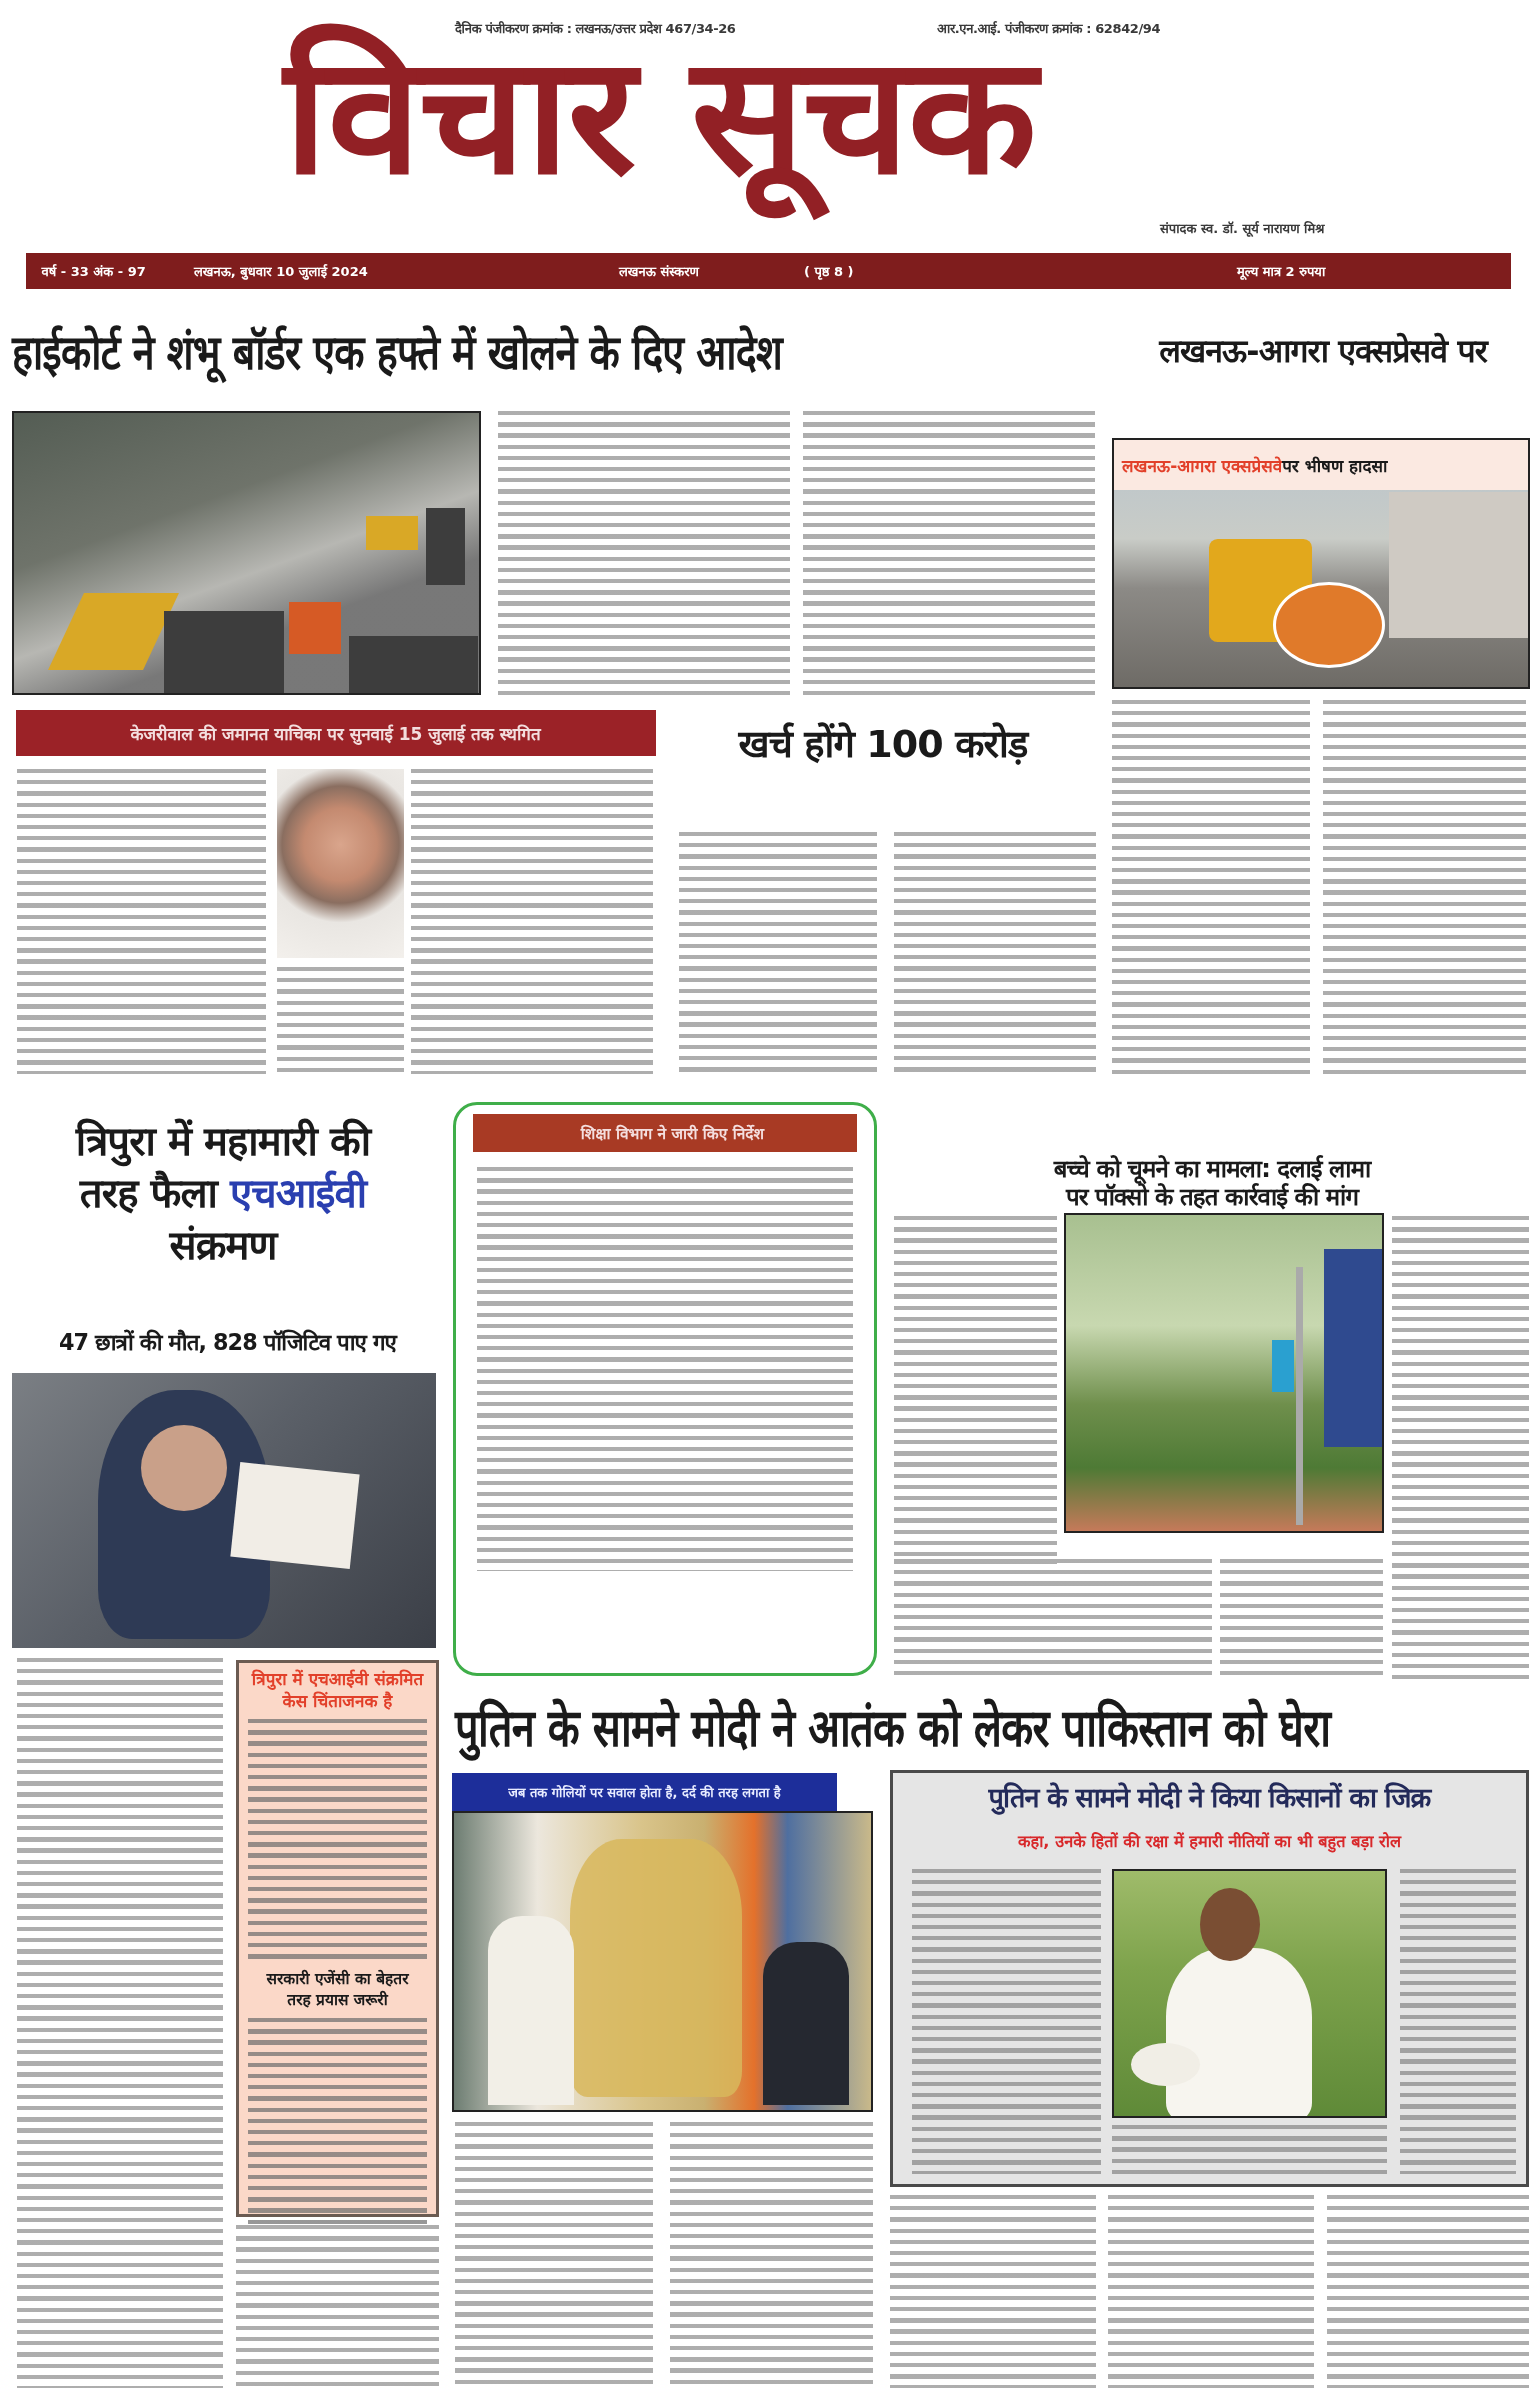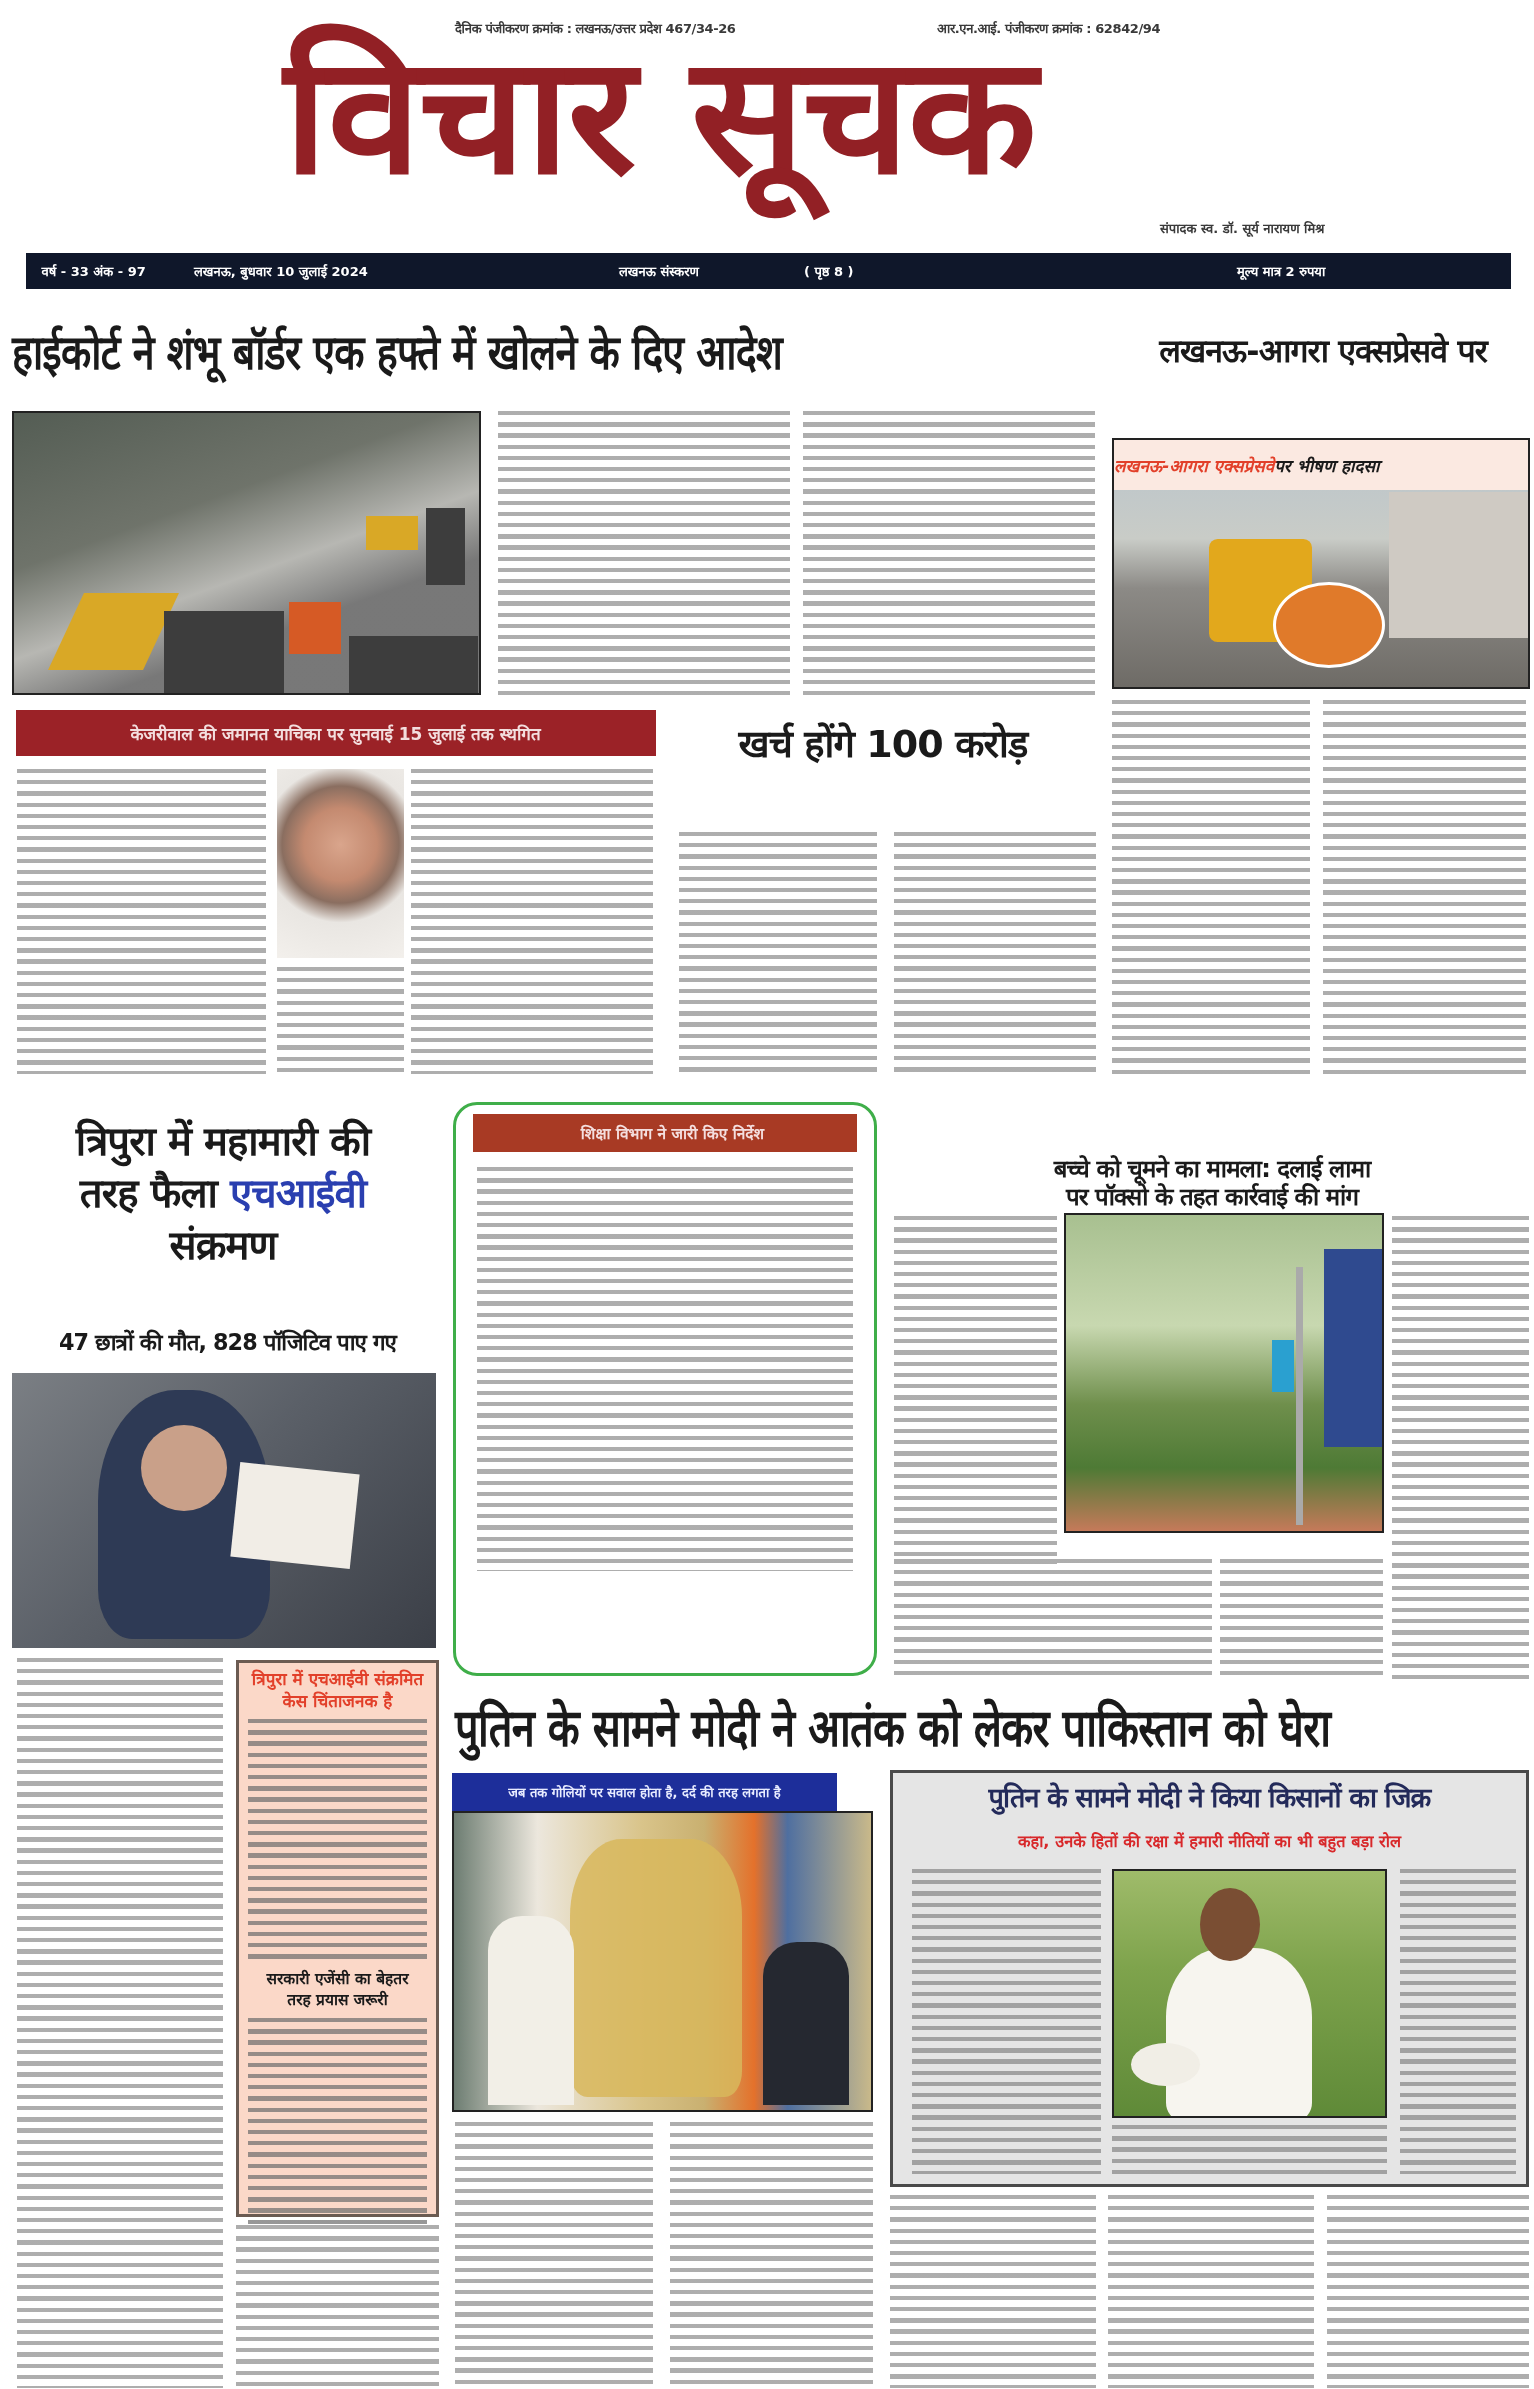--- a/index.html
+++ b/index.html
@@ -5,21 +5,21 @@
   * { box-sizing: border-box; margin: 0; padding: 0; }
   html, body { width: 1535px; height: 2389px; background: #ffffff; overflow: hidden; }
   body { position: relative; font-family: "DejaVu Sans", sans-serif; color: #1a1a1a; }
 
   .abs { position: absolute; }
 
   
   .reg-line { font-size: 13px; font-weight: bold; color: #3a3a3a; white-space: nowrap; letter-spacing: -0.4px; }
   .masthead-title { font-family: "DejaVu Sans", sans-serif; font-weight: bold; color: #922025; font-size: 163px; line-height: 1; letter-spacing: -1.7px; white-space: nowrap; transform: scaleX(1.03); transform-origin: left top; }
   .editor-line { font-size: 13px; font-weight: bold; color: #3a3a3a; white-space: nowrap; }
-  .dateline { background: #0f172a; height: 36px; display: flex; align-items: center; color: #fff; font-size: 13px; font-weight: bold; }
+  .dateline { background: #7f1d1d; height: 36px; display: flex; align-items: center; color: #fff; font-size: 13px; font-weight: bold; }
   .dateline span { position: absolute; white-space: nowrap; }
 
   
   .hl { font-weight: bold; color: #1a1a1a; line-height: 1.15; letter-spacing: -0.9px; }
   .hl-xl { font-size: 48px; transform: scaleX(0.82); transform-origin: left top; white-space: nowrap; }
   .hl-lg { font-size: 34px; text-align: center; }
   .hl-md { font-size: 33px; text-align: center; }
   .blue { color: #2a3fb0; }
 
   
@@ -54,21 +54,21 @@
 
   
   .kicker-red { background: #9b2227; color: #f3dede; font-weight: bold; font-size: 17px; display: flex; align-items: center; justify-content: center; white-space: nowrap; }
   .green-box { border: 3.4px solid #3fae49; border-radius: 24px; }
   .brick-kicker { background: #a83a24; color: #f4dede; font-size: 15.5px; font-weight: bold; display: flex; align-items: center; justify-content: center; white-space: nowrap; }
   .blue-kicker { background: #1d2e9a; color: #e8ecff; font-size: 13px; font-weight: bold; display: flex; align-items: center; justify-content: center; white-space: nowrap; }
   .pink-box { background: #fbd8c8; border: 3.4px solid #6b5b52; }
   .cream-box { background: #e5e5e5; border: 3.4px solid #4a4a4a; }
   .orange-line { color: #e2402a; font-weight: bold; }
   .red-sub { color: #d8282a; font-weight: bold; }
-  .accident-caption { background: #fbe9e1; font-size: 17px; font-weight: bold; display:flex; align-items:center; padding-left: 0; white-space: nowrap; font-style: italic; }
+  .accident-caption { background: #fbe9e1; font-size: 17px; font-weight: bold; display:flex; align-items:center; padding-left: 8px; white-space: nowrap; }
 </style>
 </head>
 <body>
 
 <div class="abs reg-line" style="left:455px; top:19px;">दैनिक पंजीकरण क्रमांक : लखनऊ/उत्तर प्रदेश 467/34-26</div>
 <div class="abs reg-line" style="left:937px; top:19px;">आर.एन.आई. पंजीकरण क्रमांक : 62842/94</div>
 <div class="abs masthead-title" style="left:284px; top:34px;">विचार सूचक</div>
 <div class="abs editor-line" style="left:1160px; top:219px;">संपादक स्व. डॉ. सूर्य नारायण मिश्र</div>
 
 <div class="abs dateline" style="left:26px; top:253px; width:1485px;">

